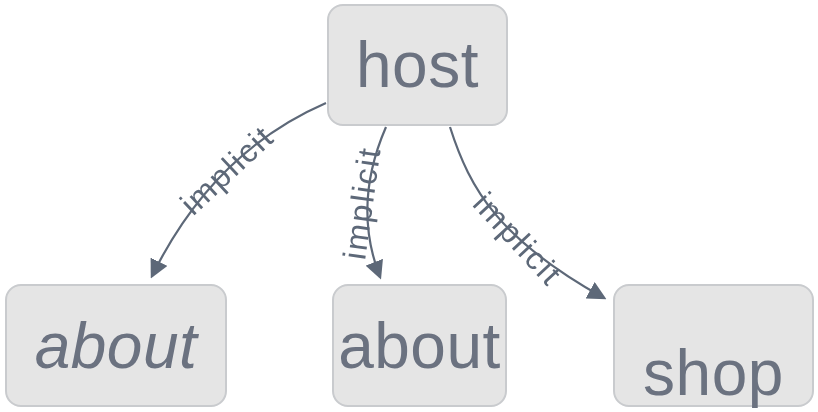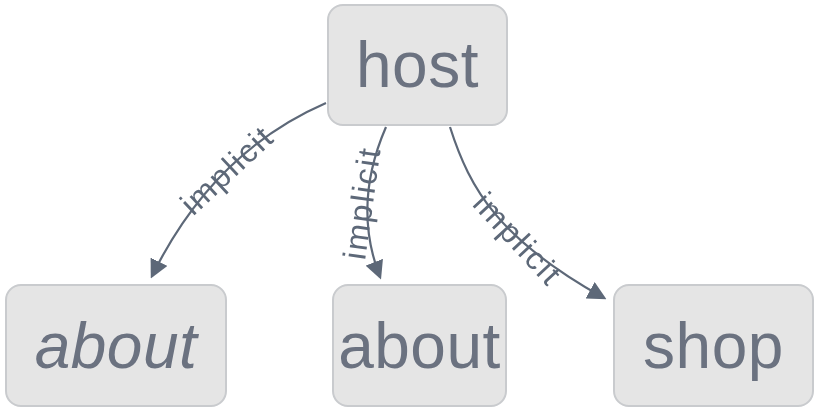--- a/index.html
+++ b/index.html
@@ -32,21 +32,21 @@
     align-items: center;
     justify-content: center;
     font-size: 64px;
     line-height: 1;
     color: #6b7280;
     letter-spacing: 0.5px;
   }
   .node-host  { left: 327px; top: 4px;   width: 181px; height: 122px; }
   .node-about { left: 5px;   top: 284px; width: 222px; height: 123px; font-style: italic; }
   .node-cart  { left: 332px; top: 284px; width: 175px; height: 123px; }
-  .node-shop  { left: 613px; top: 284px; width: 201px; height: 123px; }
+  .node-shop  { left: 613px; top: 284px; width: 201px; height: 123px; align-items: flex-end; }
   .edge-label {
     position: absolute;
     font-size: 32px;
     line-height: 1;
     letter-spacing: 2px;
     color: #5d6878;
     white-space: nowrap;
     transform-origin: center center;
   }
   .edge-label-1 { left: 227px; top: 170px; transform: translate(-50%, -50%) rotate(-43deg); }

